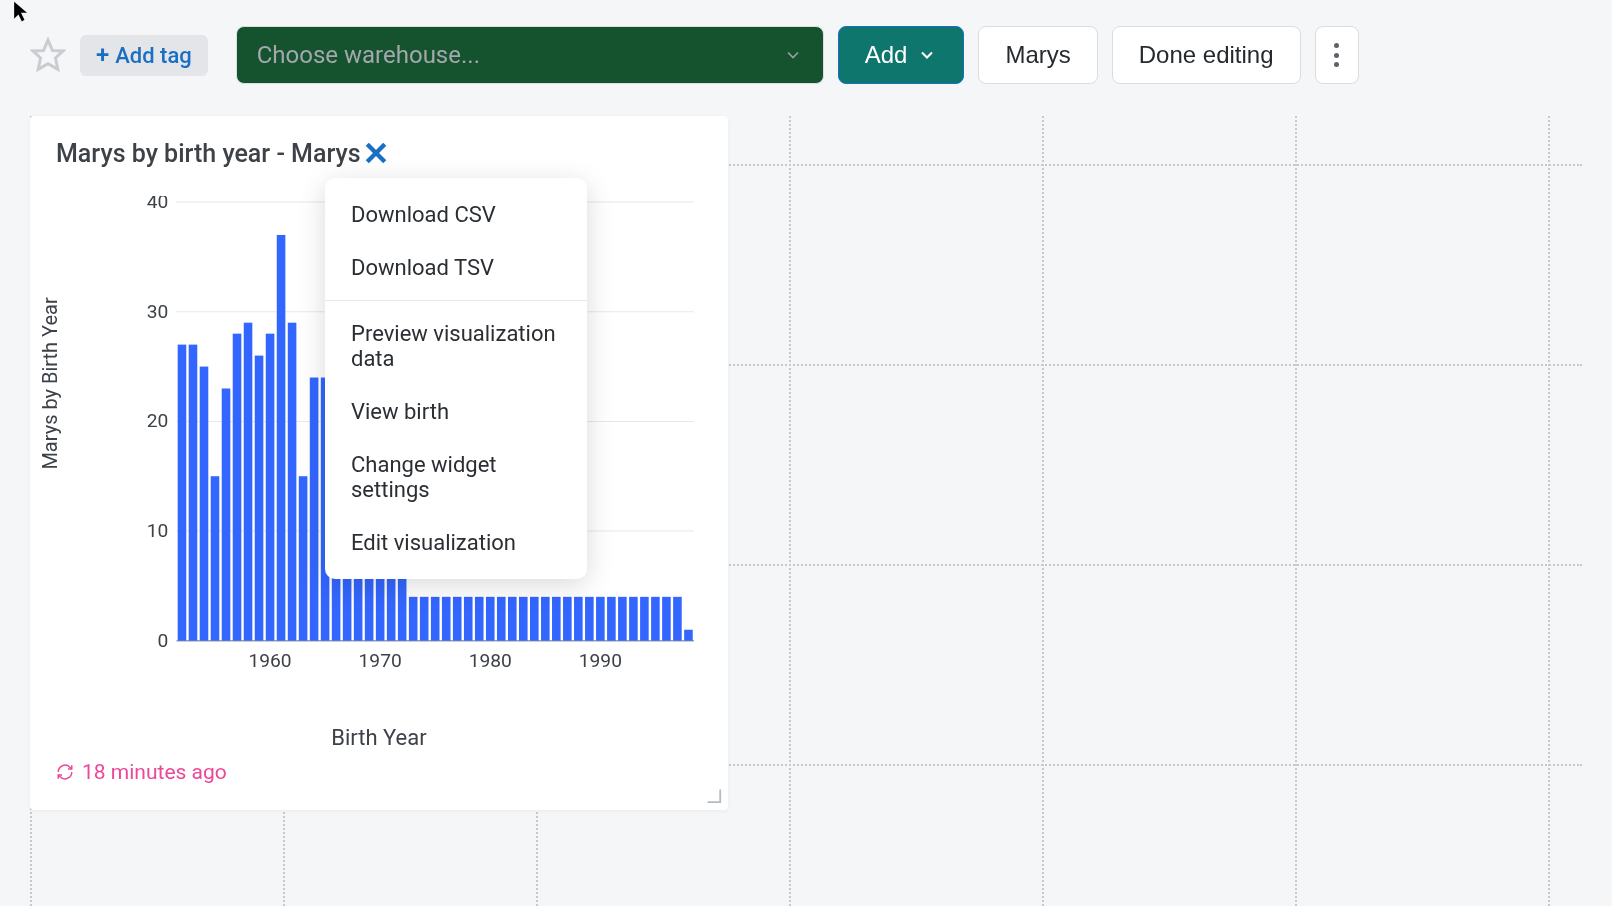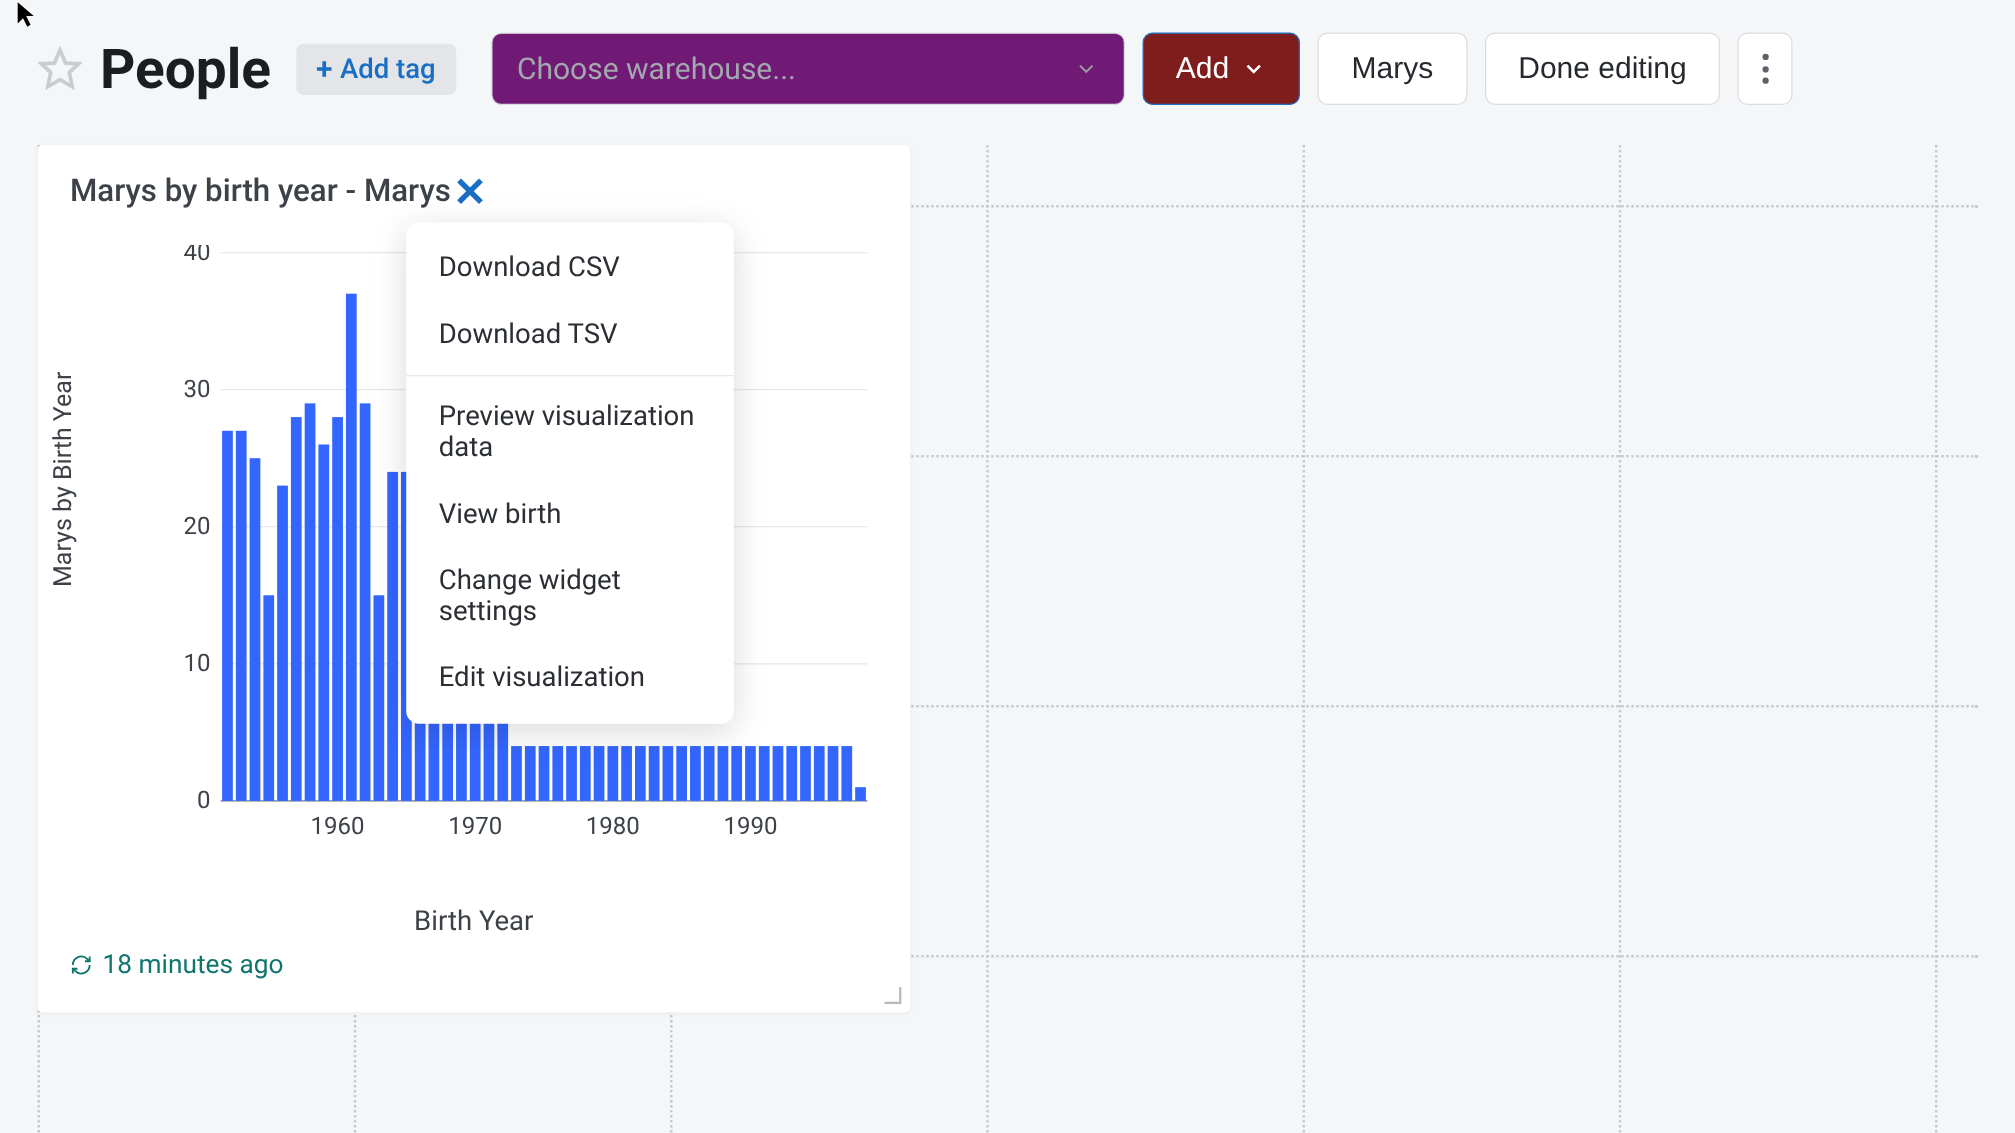--- a/index.html
+++ b/index.html
@@ -43,23 +43,23 @@
     padding: 8px 16px;
     border-radius: 6px;
     color: #1a6fc4;
     font-size: 22px;
     font-weight: 500;
     cursor: pointer;
   }
   .add-tag .plus { font-size: 24px; font-weight: 600; line-height: 1; }
   .warehouse-select {
     flex: 0 0 auto;
-    width: 507px;
+    width: 588px;
     height: 58px;
-    background: #701a75;
+    background: #14532d;
     border: 1px solid #dcdde1;
     border-radius: 8px;
     display: flex;
     align-items: center;
     justify-content: space-between;
     padding: 0 20px;
     margin-left: 14px;
     cursor: pointer;
   }
   .warehouse-select .placeholder {
@@ -75,21 +75,21 @@
     padding: 0 26px;
     display: inline-flex;
     align-items: center;
     gap: 10px;
     cursor: pointer;
     border: 1px solid #dcdde1;
     background: #fff;
     color: #262a2f;
   }
   .btn-primary {
-    background: #7f1d1d;
+    background: #0f766e;
     border-color: #1a6fc4;
     color: #fff;
   }
   .btn-icon {
     width: 44px;
     padding: 0;
     justify-content: center;
   }
   .dots { width: 5px; height: 24px; display: flex; flex-direction: column; justify-content: space-between; }
   .dots span { width: 5px; height: 5px; border-radius: 50%; background: #5d6169; }
@@ -149,21 +149,21 @@
   .xlabel {
     position: absolute;
     left: 50%; bottom: 2px;
     transform: translateX(-50%);
     font-size: 22px;
     color: #3d4249;
   }
   .axis-text { font-size: 19px; fill: #3d4249; }
   .refresh-row {
     display: flex; align-items: center; gap: 8px;
-    color: #0f766e; font-size: 21px;
+    color: #ec4899; font-size: 21px;
     margin-top: 8px;
   }
   .refresh-icon { width: 18px; height: 18px; }
   .resize-handle {
     position: absolute;
     right: 6px; bottom: 6px;
     width: 18px; height: 18px;
     color: #b6b9be;
   }
 
@@ -189,21 +189,20 @@
 <body>
 
 <svg class="cursor" viewBox="0 0 20 28">
   <path d="M2 2 L2 22 L7 17 L11 25 L14 23 L10 15 L17 15 Z" fill="#000"></path>
 </svg>
 
 <div class="header">
   <svg class="star-icon" viewBox="0 0 24 24" fill="none" stroke="currentColor" stroke-width="2">
     <polygon points="12 2 15 9 22 9.3 17 14 18.5 21.5 12 17.8 5.5 21.5 7 14 2 9.3 9 9"></polygon>
   </svg>
-  <h1 class="page-title">People</h1>
   <div class="add-tag">
     <span class="plus">+</span>
     <span>Add tag</span>
   </div>
   <div class="warehouse-select">
     <span class="placeholder">Choose warehouse...</span>
     <svg class="chev" viewBox="0 0 24 24" fill="none" stroke="currentColor" stroke-width="2">
         <polyline points="6 9 12 15 18 9"></polyline>
       </svg>
   </div>

